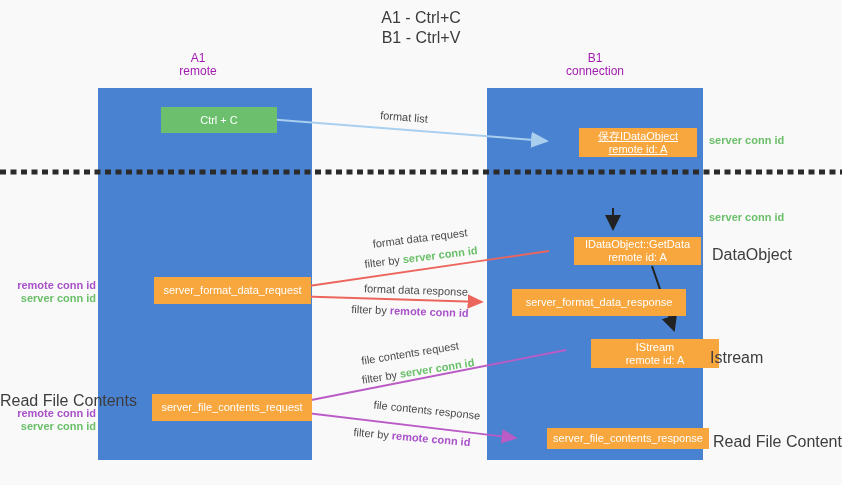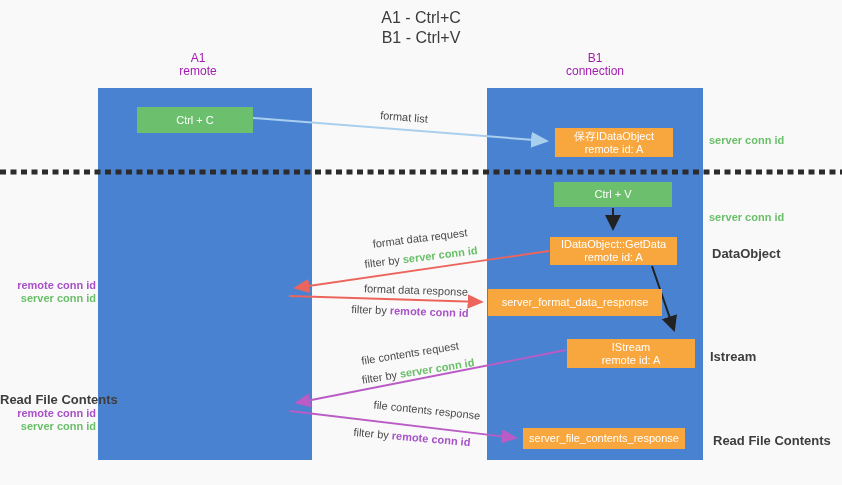--- a/index.html
+++ b/index.html
@@ -6,28 +6,28 @@
   #stage{
     position:relative;width:842px;height:485px;background:#f9f9f9;
     font-family:"Liberation Sans",sans-serif;color:#3d3d3d;overflow:hidden;
   }
   .abs{position:absolute;}
   .title{left:0;top:8px;width:842px;text-align:center;font-size:16px;line-height:20px;color:#3b3b3b;}
   .col-header{text-align:center;font-size:12px;line-height:13px;color:#a21caf;}
   .lane{background:#4a82d2;}
   .node{
     display:flex;flex-direction:column;align-items:center;justify-content:center;
-    color:#ffffff;font-size:11px;line-height:13px;text-align:center;white-space:nowrap;
+    color:#ffffff;font-size:11px;line-height:13px;text-align:center;white-space:nowrap;margin-left:24px;
   }
   .green-box{background:#6cbf6d;}
   .orange-box{background:#f8a63e;}
   .arrow-label{
     transform:translate(-50%,-50%);white-space:nowrap;font-size:11px;color:#4a4a4a;
   }
-  .side-label{font-size:13px;white-space:nowrap;color:#3d3d3d;font-weight:bold;}
+  .side-label{font-size:16px;white-space:nowrap;color:#3d3d3d;}
   .left-group{left:0;width:96px;text-align:right;}
   .bold-green{color:#6abf69;font-weight:bold;font-size:11px;}
   .bold-purple{color:#a851c8;font-weight:bold;font-size:11px;}
   svg{position:absolute;left:0;top:0;}
 </style>
 </head>
 <body>
 
 <div id="stage">
 
@@ -70,44 +70,47 @@
     <line x1="566" y1="350" x2="296" y2="403" stroke="#ba5bc6" stroke-width="1.8" marker-end="url(#m-purple)"></line>
     <line x1="290" y1="411" x2="516" y2="438" stroke="#ba5bc6" stroke-width="1.8" marker-end="url(#m-purple)"></line>
     <line x1="613" y1="208" x2="613" y2="229" stroke="#222222" stroke-width="2" marker-end="url(#m-black)"></line>
     <line x1="652" y1="266" x2="674" y2="330" stroke="#222222" stroke-width="2" marker-end="url(#m-black)"></line>
   </svg>
 
   <div class="abs node green-box" style="left:137px;top:107px;width:116px;height:26px;">
     <span>Ctrl + C</span>
   </div>
 
-  <div class="abs node orange-box" style="left:555px;top:128px;width:118px;height:29px;">
+  <div class="abs node orange-box" style="left:555px;top:128px;width:118px;height:29px;text-decoration:underline;">
     <span>保存IDataObject</span>
     <span>remote id: A</span>
   </div>
 
-  <div class="abs node green-box" style="left:554px;top:182px;width:118px;height:25px;">
-    <span>Ctrl + V</span>
-  </div>
 
   <div class="abs node orange-box" style="left:550px;top:237px;width:127px;height:28px;">
     <span>IDataObject::GetData</span>
     <span>remote id: A</span>
   </div>
 
   <div class="abs node orange-box" style="left:567px;top:339px;width:128px;height:29px;">
     <span>IStream</span>
     <span>remote id: A</span>
   </div>
 
+  <div class="abs node orange-box" style="left:130px;top:277px;width:157px;height:27px;">
+    <span>server_format_data_request</span>
+  </div>
 
   <div class="abs node orange-box" style="left:488px;top:289px;width:174px;height:27px;">
     <span>server_format_data_response</span>
   </div>
 
+  <div class="abs node orange-box" style="left:128px;top:394px;width:160px;height:27px;">
+    <span>server_file_contents_request</span>
+  </div>
 
   <div class="abs node orange-box" style="left:523px;top:428px;width:162px;height:21px;">
     <span>server_file_contents_response</span>
   </div>
 
   <div class="abs arrow-label" style="left:404px;top:117px;transform:translate(-50%,-50%) rotate(4.5deg);">format list</div>
 
   <div class="abs arrow-label" style="left:420px;top:238px;transform:translate(-50%,-50%) rotate(-7deg);">format data request</div>
   <div class="abs arrow-label" style="left:421px;top:257px;transform:translate(-50%,-50%) rotate(-7deg);">
     <span>filter by </span><span class="bold-green">server conn id</span>

